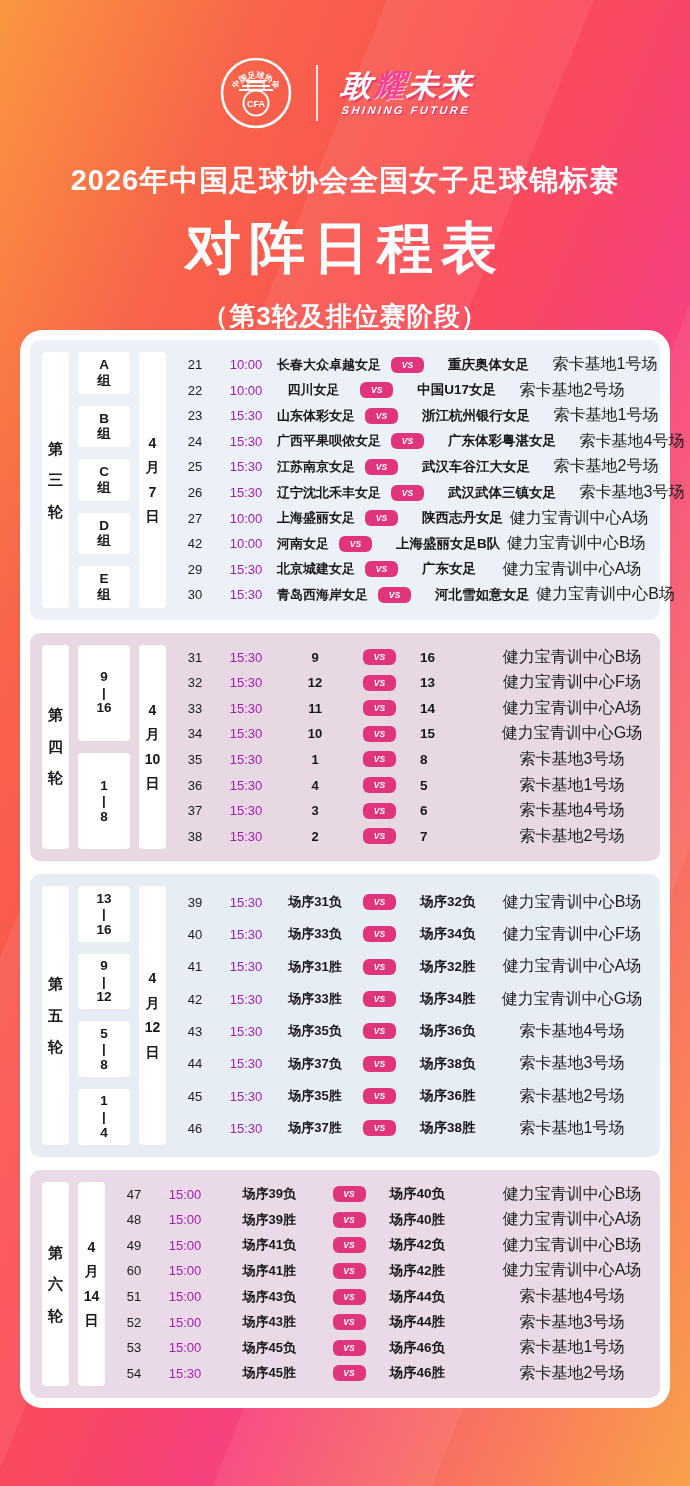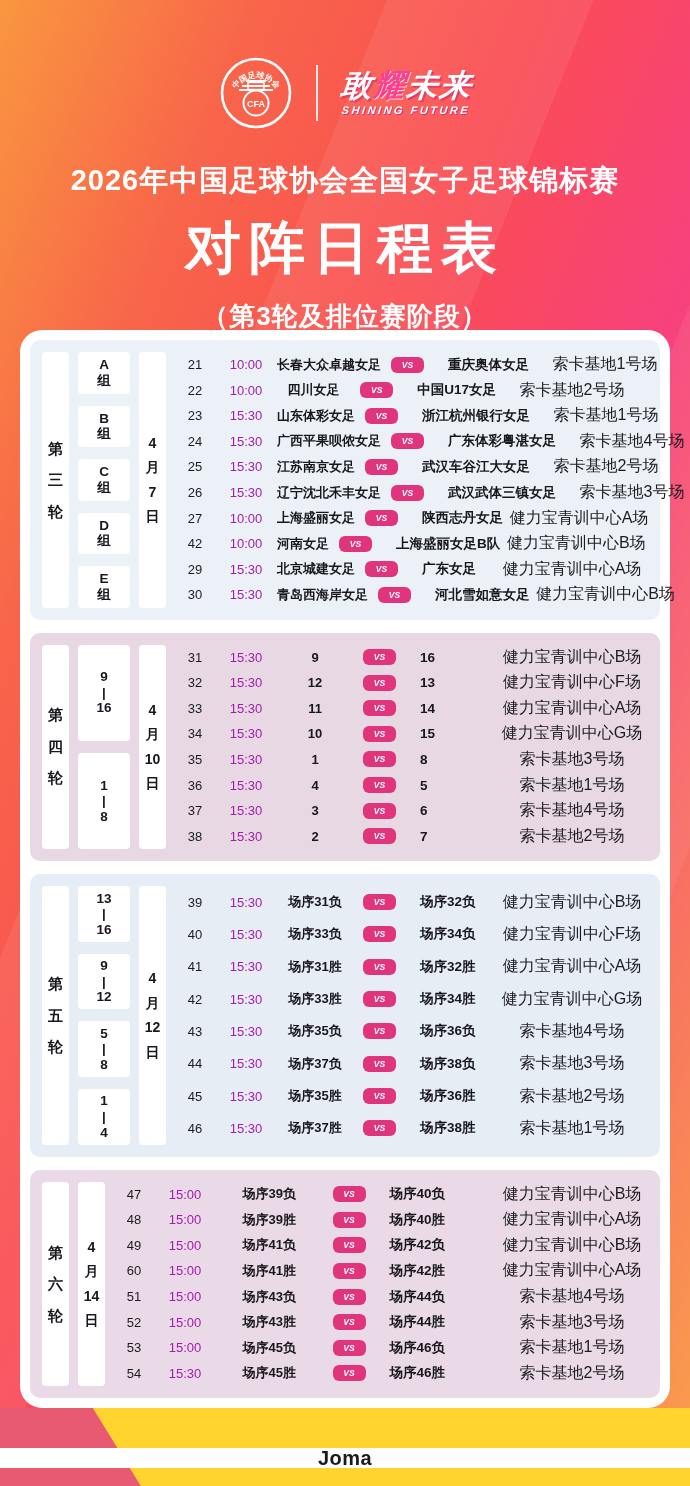--- a/index.html
+++ b/index.html
@@ -441,20 +441,14 @@
             <span class="m-time">15:30</span>
             <span class="m-home">场序45胜</span>
             <span class="m-vs">VS</span>
             <span class="m-away">场序46胜</span>
             <span class="m-venue">索卡基地2号场</span>
           </div>
         </div>
       </section>
     </main>
 
-  <footer class="ftr">
-    <div class="ftr-wedge"></div>
-    <div class="ftr-band">
-      <span class="joma">Joma</span>
-    </div>
-  </footer>
 
 </div>
 
 </body></html>

